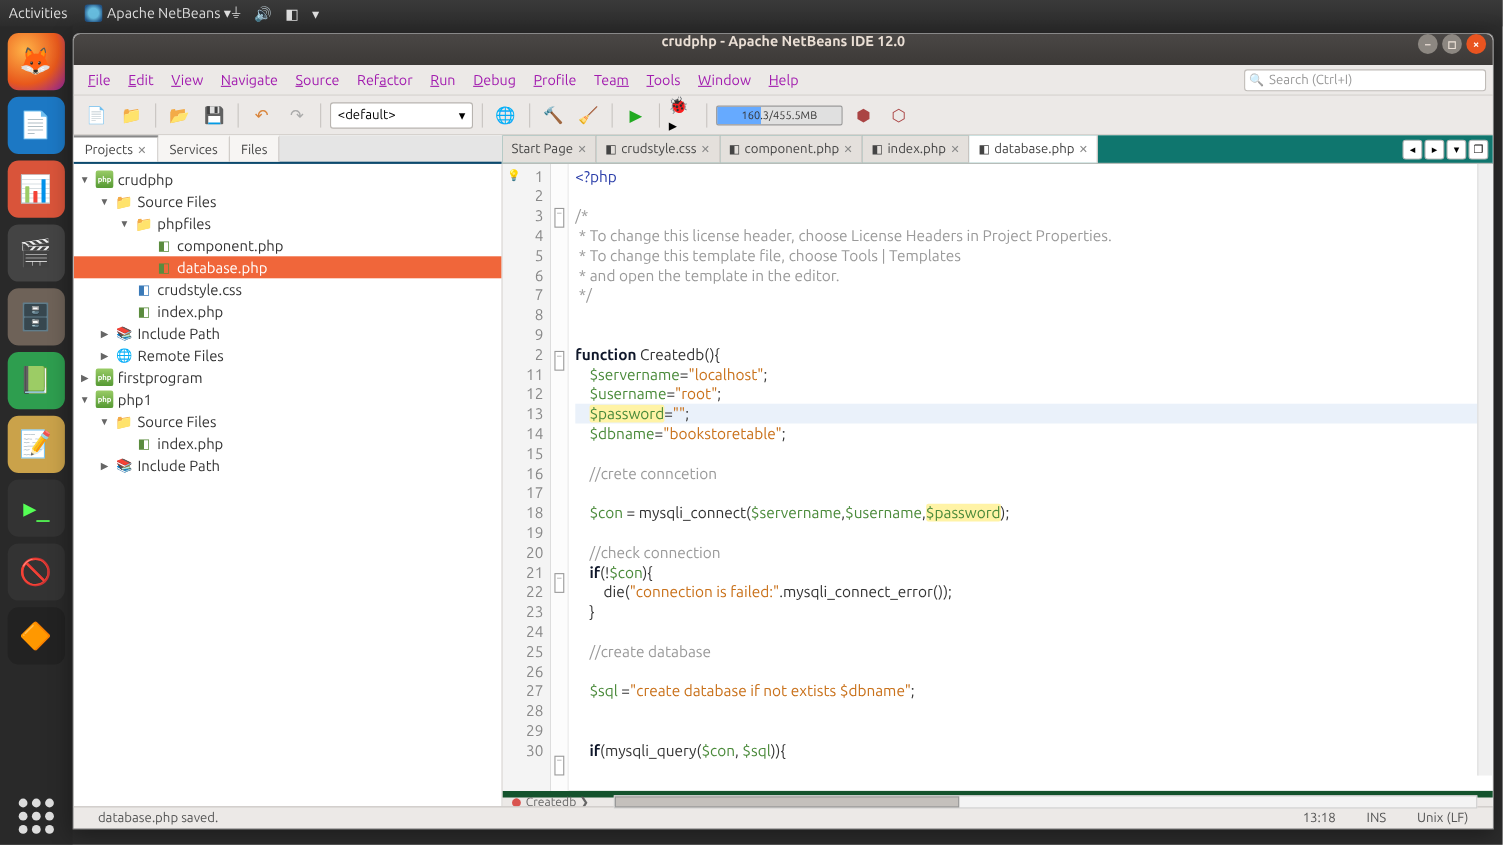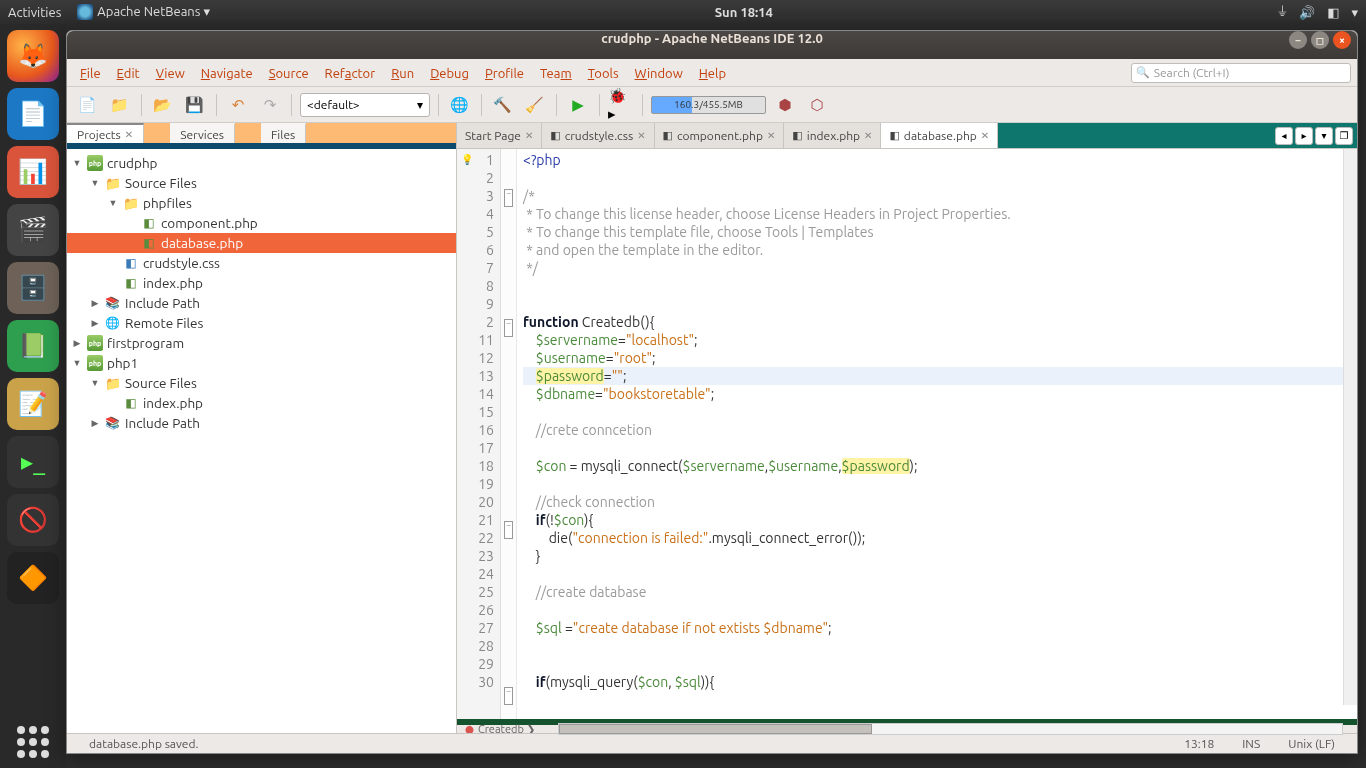--- a/index.html
+++ b/index.html
@@ -30,36 +30,36 @@
   .launcher-apps span { background:#ddd; border-radius:50%; }
 
   
   .app-window { position:absolute; left:66px; top:30px; width:1292px; height:724px; background:#f0eeed; border:1px solid #888; border-radius:6px 6px 0 0; display:flex; flex-direction:column; box-shadow:0 4px 20px rgba(0,0,0,0.4);}
   .titlebar { height:28px; background:linear-gradient(#4a4745,#3c3937); color:#eadfd5; display:flex; align-items:flex-start; justify-content:center; position:relative; font-weight:bold; border-radius:6px 6px 0 0;}
   .titlebar .win-controls { position:absolute; right:6px; display:flex; gap:4px; }
   .win-btn { width:18px; height:18px; border-radius:50%; display:inline-flex; align-items:center; justify-content:center; font-size:10px; cursor:pointer;}
   .win-min{background:#8c8781;} .win-max{background:#8c8781;} .win-close{background:#e95420;color:#fff;}
 
   .menubar { height:28px; background:#ece9e7; display:flex; align-items:center; padding:0 6px; gap:2px; border-bottom:1px solid #d0ccc8;}
-  .menubar span { padding:3px 7px; cursor:pointer; color:#c2410c;}
+  .menubar span { padding:3px 7px; cursor:pointer; color:#a21caf;}
   .menubar span u { text-decoration:underline; }
   .menubar .search-box { margin-left:auto; width:220px; height:20px; border:1px solid #c0bcb8; border-radius:3px; background:#fff; display:flex; align-items:center; padding:0 4px; color:#999; font-size:12px;}
   .menubar .search-box::before { content:"🔍"; font-size:11px; margin-right:4px; filter:opacity(0.6);}
 
   .toolbar { height:36px; background:#ece9e7; border-bottom:1px solid #d0ccc8; display:flex; align-items:center; padding:0 8px; gap:6px;}
   .tb-btn { width:26px; height:26px; display:flex; align-items:center; justify-content:center; border-radius:3px; cursor:pointer; font-size:15px;}
   .tb-sep { width:1px; height:22px; background:#c8c4c0; margin:0 2px;}
   .tb-combo { width:130px; height:24px; border:1px solid #b8b4b0; background:#fff; border-radius:3px; font-size:12px; padding:0 6px; display:flex; align-items:center; justify-content:space-between;}
   .mem-indicator { width:115px; height:18px; background:linear-gradient(to right,#66aaff 35%,#e0e0e0 35%); border:1px solid #999; font-size:10px; display:flex; align-items:center; justify-content:center; color:#333; border-radius:2px;}
 
   .main-area { flex:1; display:flex; min-height:0;}
   
   
   .sidebar { width:390px; background:#fff; border-right:1px solid #c8c4c0; display:flex; flex-direction:column;}
-  .side-tabs { height:26px; display:flex; background:#fdba74; border-bottom:6px solid #0c4a6e;gap:26px;}
+  .side-tabs { height:26px; display:flex; background:#e5e5e5; border-bottom:2px solid #0c4a6e;}
   .side-tab { padding:4px 10px; background:#f7f5f3; border-right:1px solid #c8c4c0; border-top:2px solid transparent; font-size:12px; color:#444; cursor:pointer; display:flex; align-items:center; gap:4px;}
   .side-tab.active { background:#fff; border-top-color:#888;}
   .side-tab .close { color:#888; font-size:10px;}
   .tree { flex:1; overflow:auto; padding:4px 0; font-size:13.5px; color:#333;}
   .tree-row { display:flex; align-items:center; height:20px; padding-left:4px; white-space:nowrap; cursor:pointer;}
   .tree-row.selected { background:#f0663a; color:#fff;}
   .twisty { width:12px; text-align:center; color:#666; font-size:9px;}
   .ico { width:16px; height:16px; margin:0 4px; display:inline-flex; align-items:center; justify-content:center; font-size:12px;}
   .ico-project { background:linear-gradient(#9c6,#593); border-radius:2px;}
   .ico-project::before{content:"php"; font-size:7px; color:#fff; font-weight:bold;}
@@ -111,21 +111,20 @@
   .statusbar span { margin:0 14px;}
 </style>
 </head>
 <body>
 
 <div class="desktop-topbar">
   <div class="left">
     <span>Activities</span>
     <span><span class="nb-menu-icon"></span><span>Apache NetBeans ▾</span></span>
   </div>
-  <div class="center">Sun 18:14</div>
   <div class="right">
     <span>⏚</span>
     <span>🔊</span>
     <span>◧</span>
     <span>▾</span>
   </div>
 </div>
 
 <div class="launcher">
   <div class="launcher-item firefox">🦊</div>

